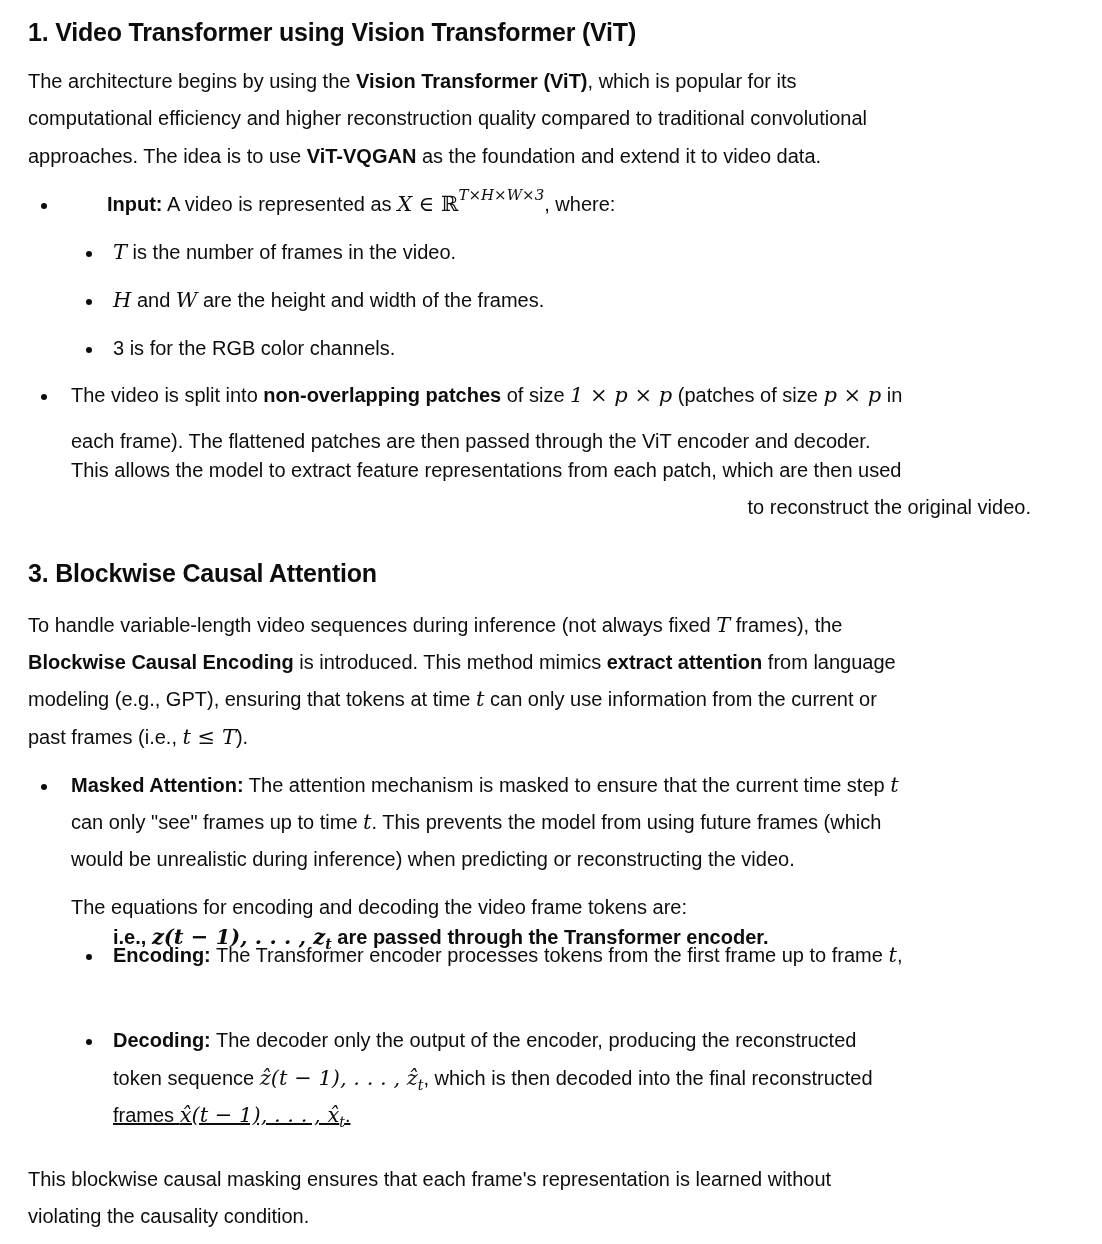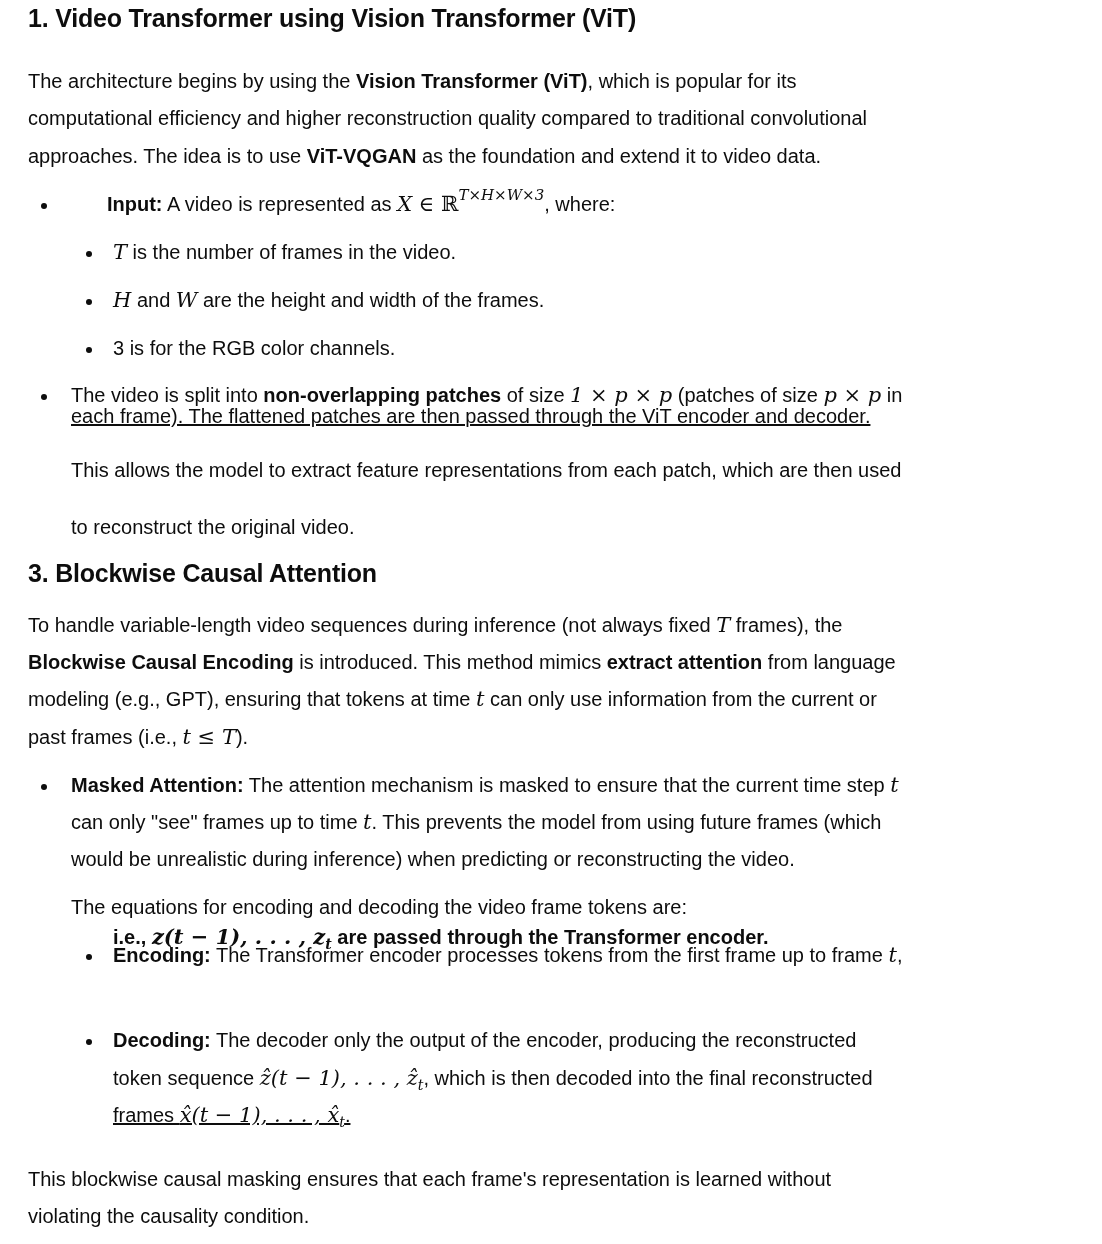--- a/index.html
+++ b/index.html
@@ -20,21 +20,21 @@
       position: relative;
       padding: 0 28px;
     }
     h3 {
       margin: 0;
       font-size: 25px;
       font-weight: 700;
       line-height: 32px;
       letter-spacing: -0.2px;
     }
-    #h1 { position: absolute; top: 2px; left: 28px; }
+    #h1 { position: absolute; top: 16px; left: 28px; }
     #h2 { position: absolute; top: 557px; left: 28px; }
     p { margin: 0; }
     .abs { position: absolute; }
     b { font-weight: 700; }
     .m {
       font-family: "DejaVu Serif", "Liberation Serif", serif;
       font-style: italic;
       font-size: 21px;
     }
     .mr {
@@ -94,23 +94,23 @@
     <span class="m">H</span><span> and </span><span class="m">W</span><span> are the height and width of the frames.</span>
   </p>
 
   <span class="bullet" style="top:347px;left:86px;"></span>
   <p class="abs" style="top:330px;left:113px;">3 is for the RGB color channels.</p>
 
   <span class="bullet" style="top:394px;left:41px;"></span>
   <p class="abs" style="top:377px;left:71px;width:960px;">
     <span>The video is split into </span><b>non-overlapping patches</b><span> of size </span><span class="m">1 × p × p</span><span> (patches of size </span><span class="m">p × p</span><span> in</span>
   </p>
-  <p class="abs" style="top:398px;left:71px;width:960px;text-decoration:underline;">each frame). The flattened patches are then passed through the ViT encoder and decoder.</p>
+  <p class="abs" style="top:423px;left:71px;width:960px;">each frame). The flattened patches are then passed through the ViT encoder and decoder.</p>
   <p class="abs" style="top:452px;left:71px;width:960px;">This allows the model to extract feature representations from each patch, which are then used</p>
-  <p class="abs" style="top:509px;left:71px;width:960px;">to reconstruct the original video.</p>
+  <p class="abs" style="top:489px;left:71px;width:960px;text-align:right;">to reconstruct the original video.</p>
 
   <h3 id="h2">3. Blockwise Causal Attention</h3>
 
   <p class="abs para" style="top:607px;left:28px;">
     <span>To handle variable-length video sequences during inference (not always fixed </span><span class="m">T</span><span> frames), the</span>
   </p>
   <p class="abs para" style="top:644px;left:28px;">
     <b>Blockwise Causal Encoding</b><span> is introduced. This method mimics </span><b>extract attention</b><span> from language</span>
   </p>
   <p class="abs para" style="top:681px;left:28px;">

